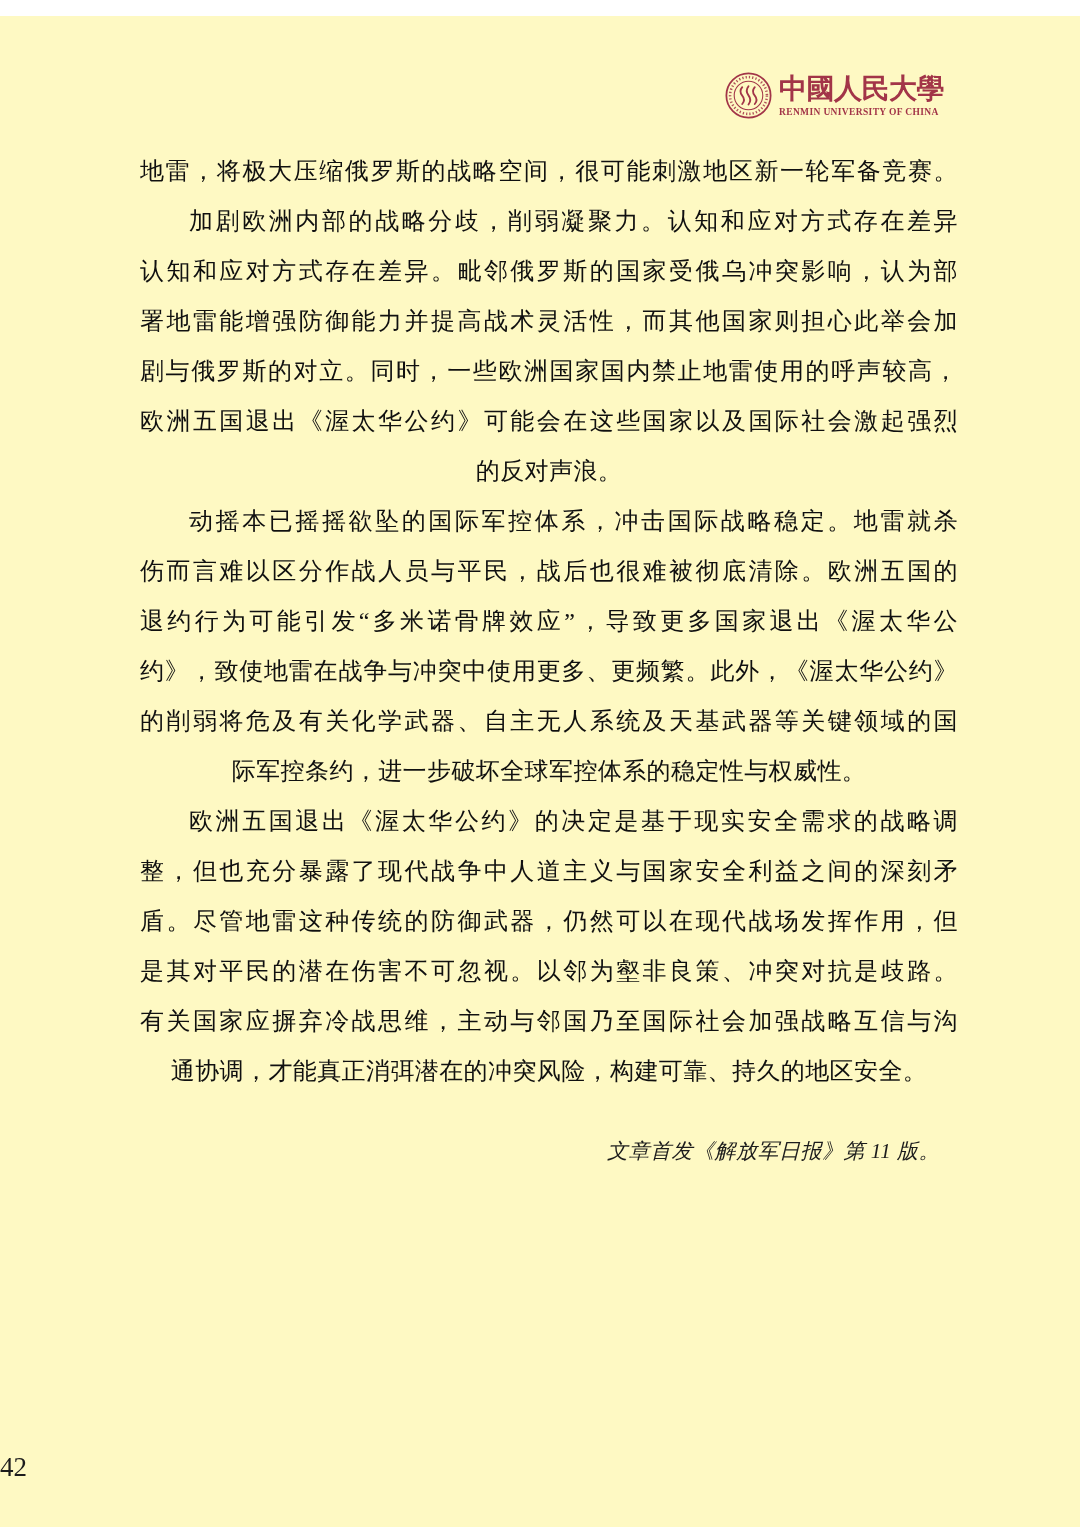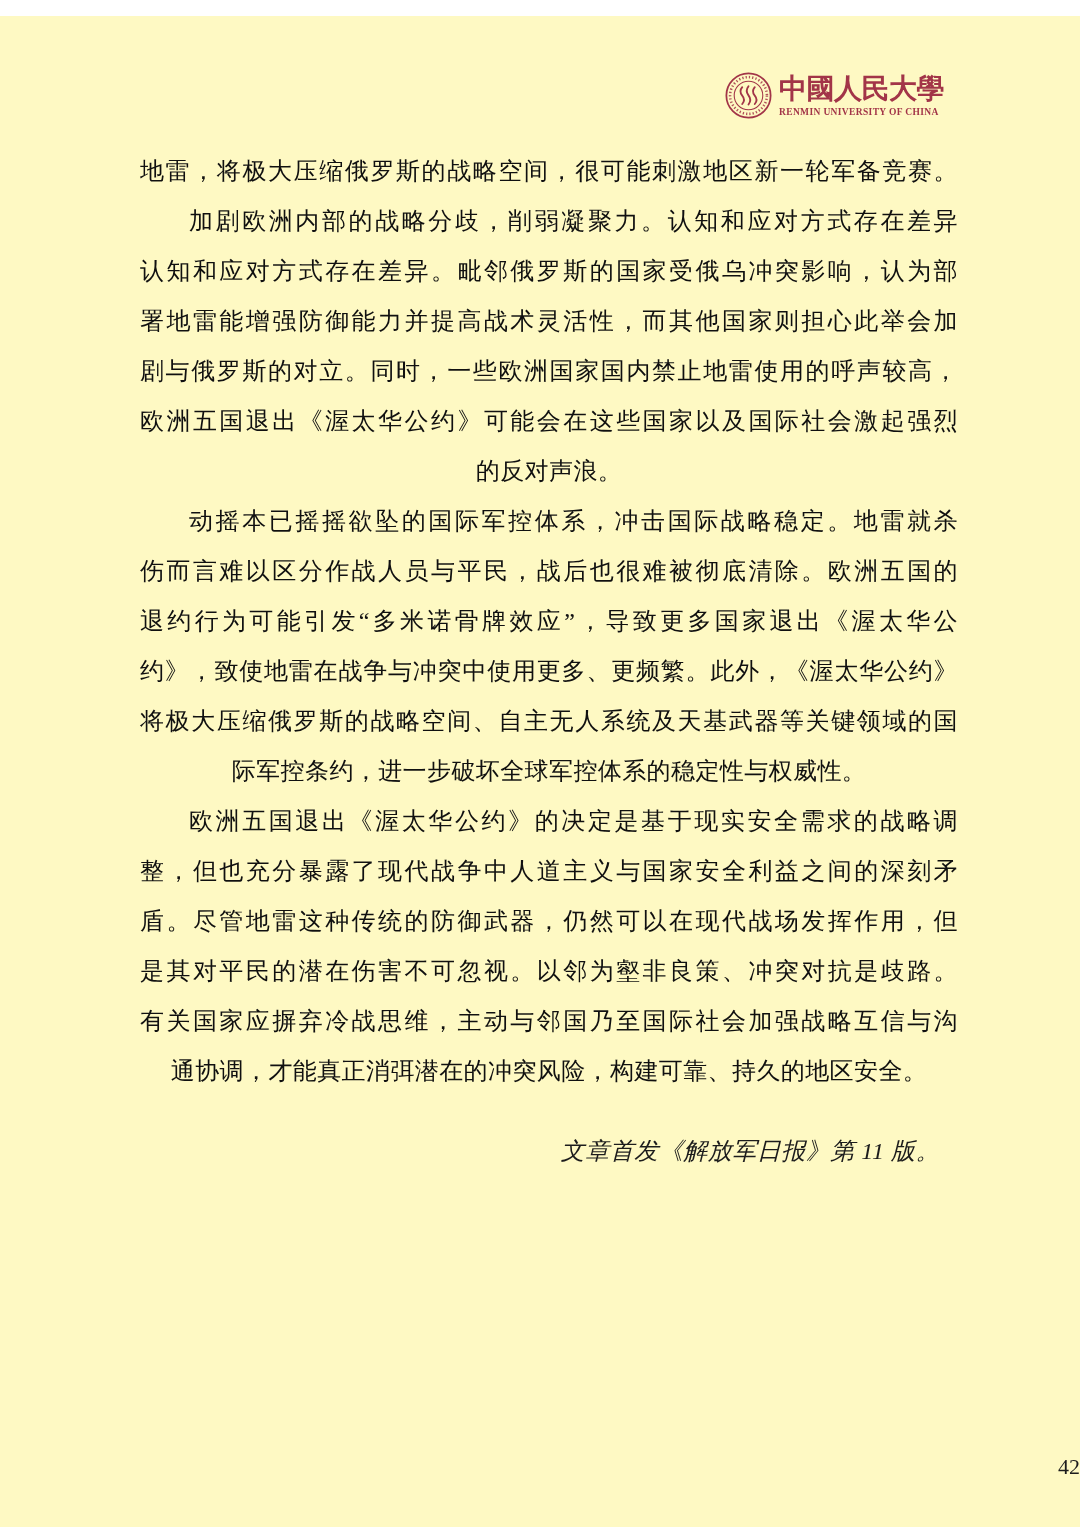--- a/index.html
+++ b/index.html
@@ -75,35 +75,35 @@
   }
   .text-line.indent {
     text-indent: 49px;
   }
 
   
   .source-note {
     position: absolute;
     top: 1118px;
     right: 140px;
-    font-size: 24px;
+    font-size: 21px;
     line-height: 34px;
     font-style: italic;
     color: #1c1c1c;
     letter-spacing: 0.5px;
   }
 
   
   .page-number {
     position: absolute;
     top: 1438px;
     left: 0;
     width: 100%;
-    text-align: right;
-    font-size: 22px;
+    text-align: left;
+    font-size: 27px;
     line-height: 26px;
     color: #1c1c1c;
   }
 </style>
 </head>
 <body>
 
 <div class="page">
 
   <div class="logo">
@@ -126,21 +126,21 @@
       <div class="text-line indent fill">加剧欧洲内部的战略分歧，削弱凝聚力。认知和应对方式存在差异</div>
       <div class="text-line fill">认知和应对方式存在差异。毗邻俄罗斯的国家受俄乌冲突影响，认为部</div>
       <div class="text-line fill">署地雷能增强防御能力并提高战术灵活性，而其他国家则担心此举会加</div>
       <div class="text-line fill">剧与俄罗斯的对立。同时，一些欧洲国家国内禁止地雷使用的呼声较高，</div>
       <div class="text-line fill">欧洲五国退出《渥太华公约》可能会在这些国家以及国际社会激起强烈</div>
       <div class="text-line">的反对声浪。</div>
       <div class="text-line indent fill">动摇本已摇摇欲坠的国际军控体系，冲击国际战略稳定。地雷就杀</div>
       <div class="text-line fill">伤而言难以区分作战人员与平民，战后也很难被彻底清除。欧洲五国的</div>
       <div class="text-line fill">退约行为可能引发“多米诺骨牌效应”，导致更多国家退出《渥太华公</div>
       <div class="text-line fill">约》，致使地雷在战争与冲突中使用更多、更频繁。此外，《渥太华公约》</div>
-      <div class="text-line fill">将极大压缩俄罗斯的战略空间、自主无人系统及天基武器等关键领域的国</div>
+      <div class="text-line fill">的削弱将危及有关化学武器、自主无人系统及天基武器等关键领域的国</div>
       <div class="text-line">际军控条约，进一步破坏全球军控体系的稳定性与权威性。</div>
       <div class="text-line indent fill">欧洲五国退出《渥太华公约》的决定是基于现实安全需求的战略调</div>
       <div class="text-line fill">整，但也充分暴露了现代战争中人道主义与国家安全利益之间的深刻矛</div>
       <div class="text-line fill">盾。尽管地雷这种传统的防御武器，仍然可以在现代战场发挥作用，但</div>
       <div class="text-line fill">是其对平民的潜在伤害不可忽视。以邻为壑非良策、冲突对抗是歧路。</div>
       <div class="text-line fill">有关国家应摒弃冷战思维，主动与邻国乃至国际社会加强战略互信与沟</div>
       <div class="text-line">通协调，才能真正消弭潜在的冲突风险，构建可靠、持久的地区安全。</div>
     </div>
 
   <div class="source-note">文章首发《解放军日报》第 11 版。</div>

